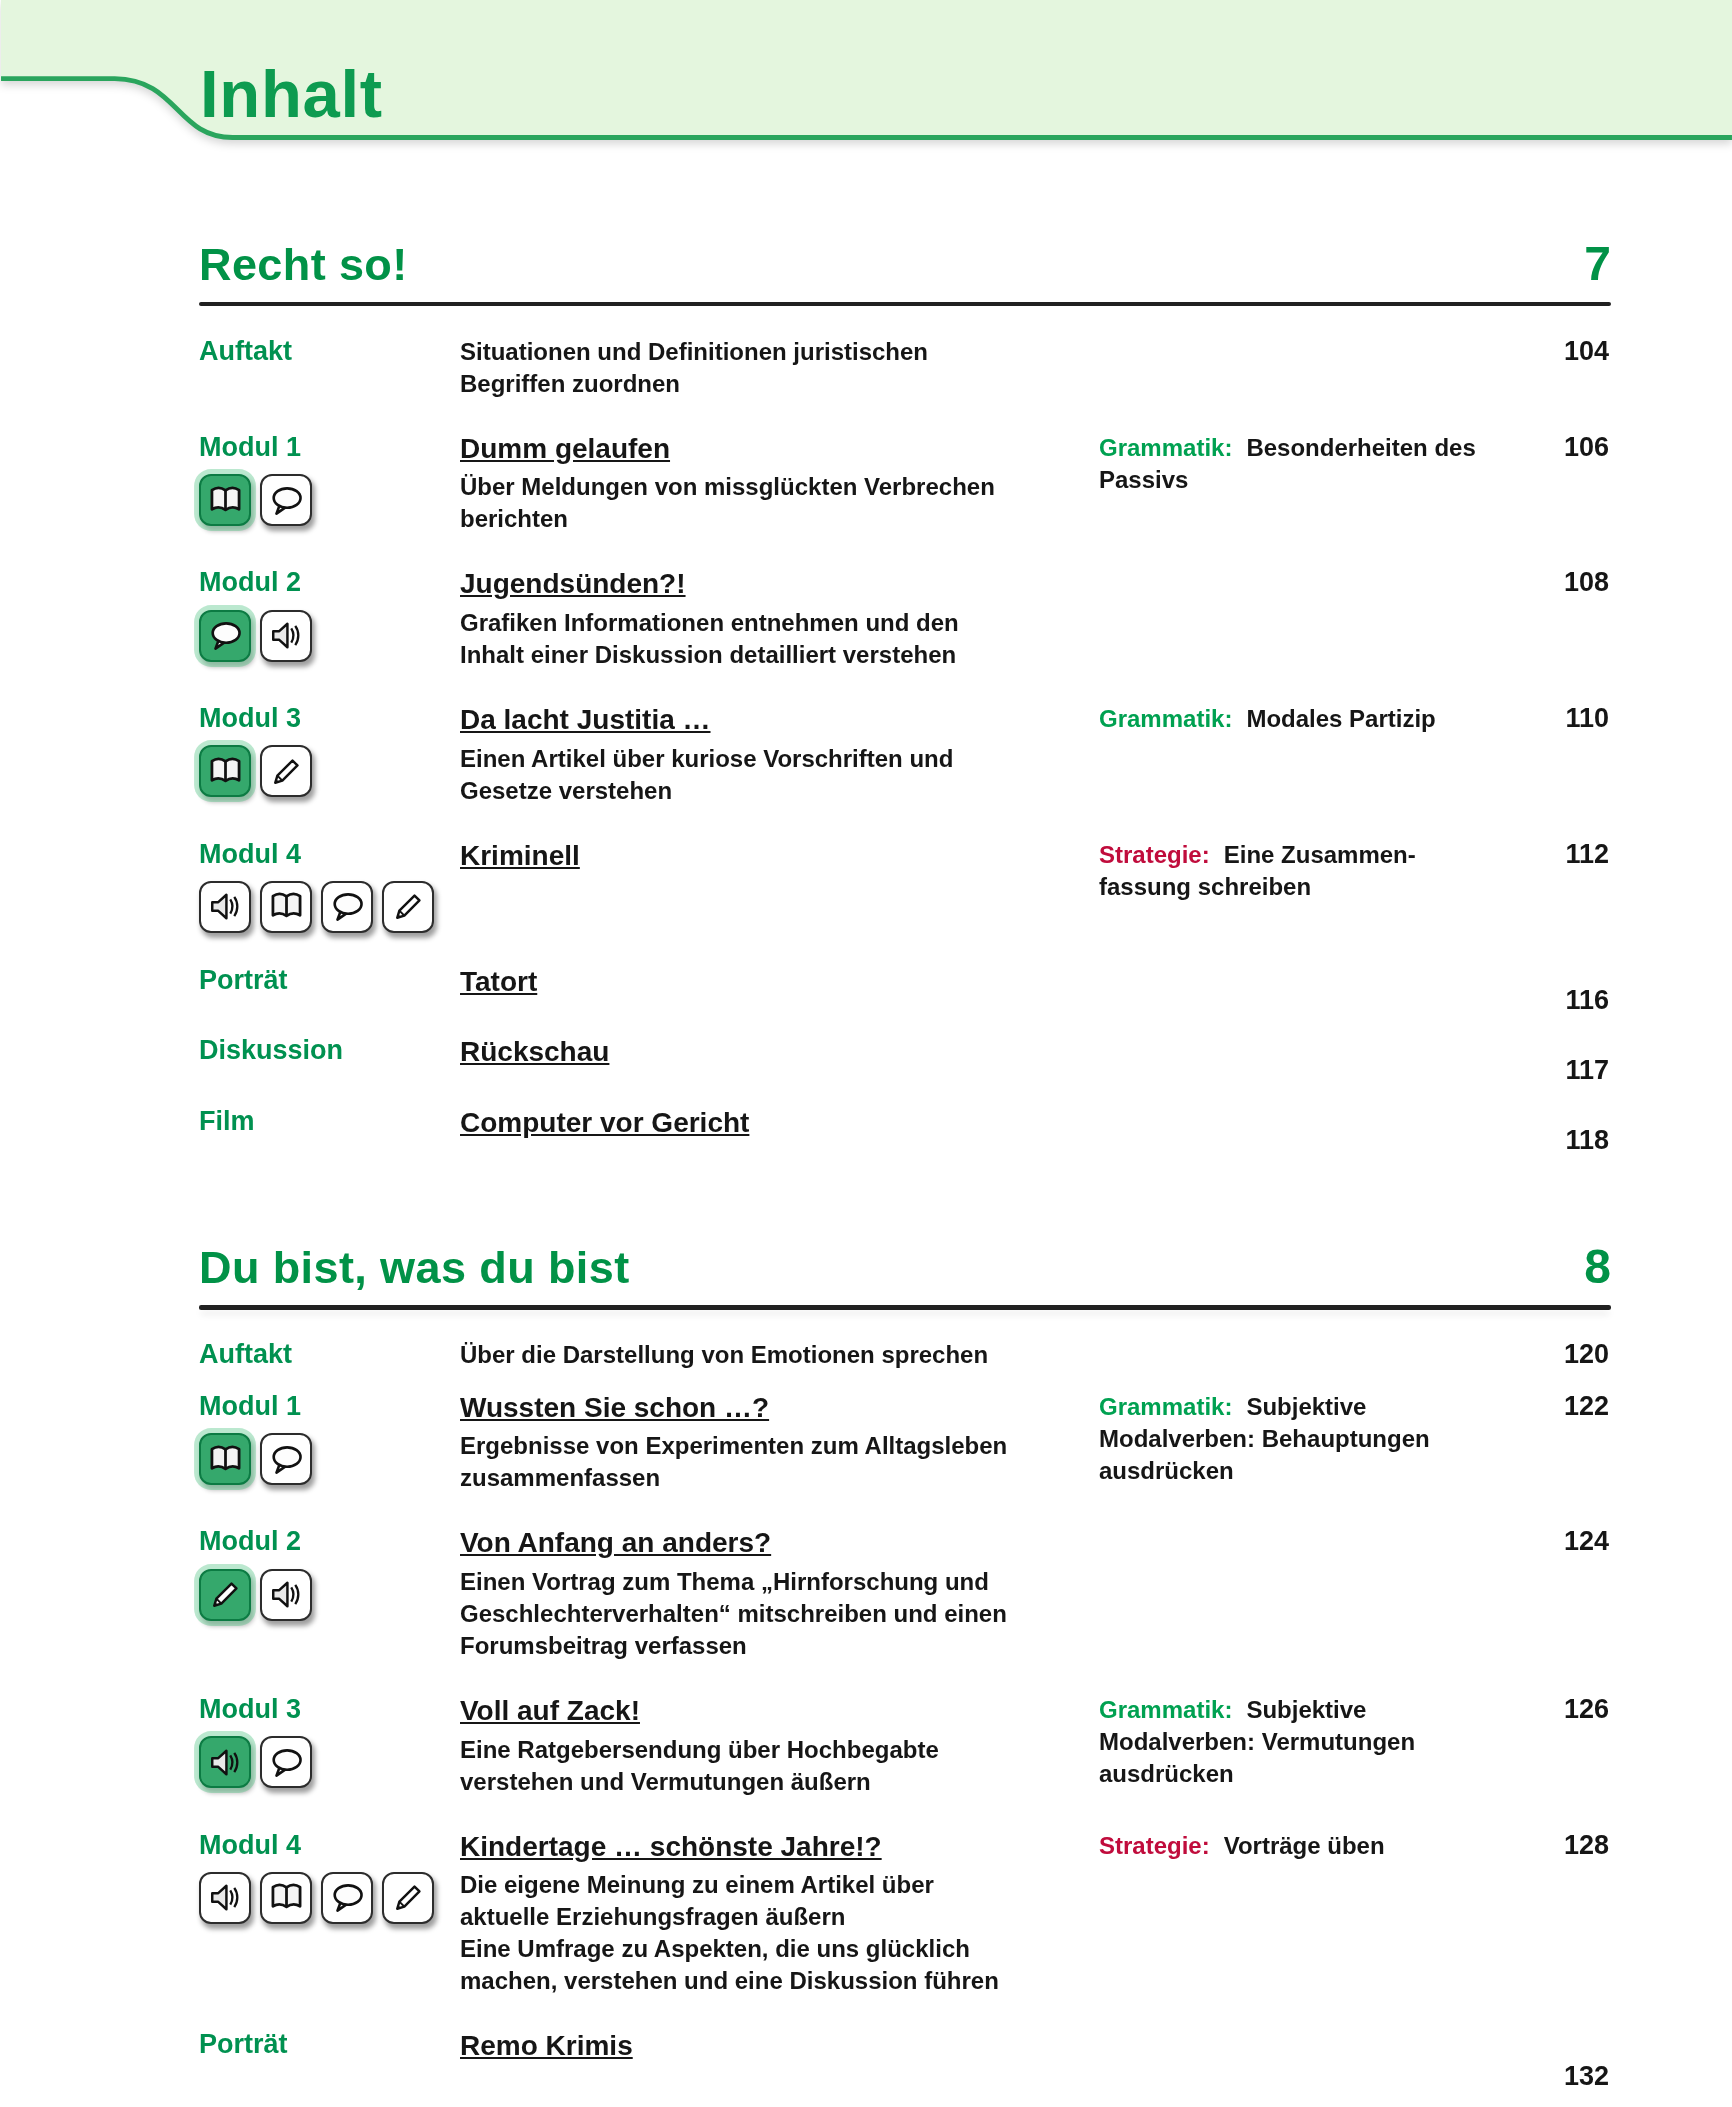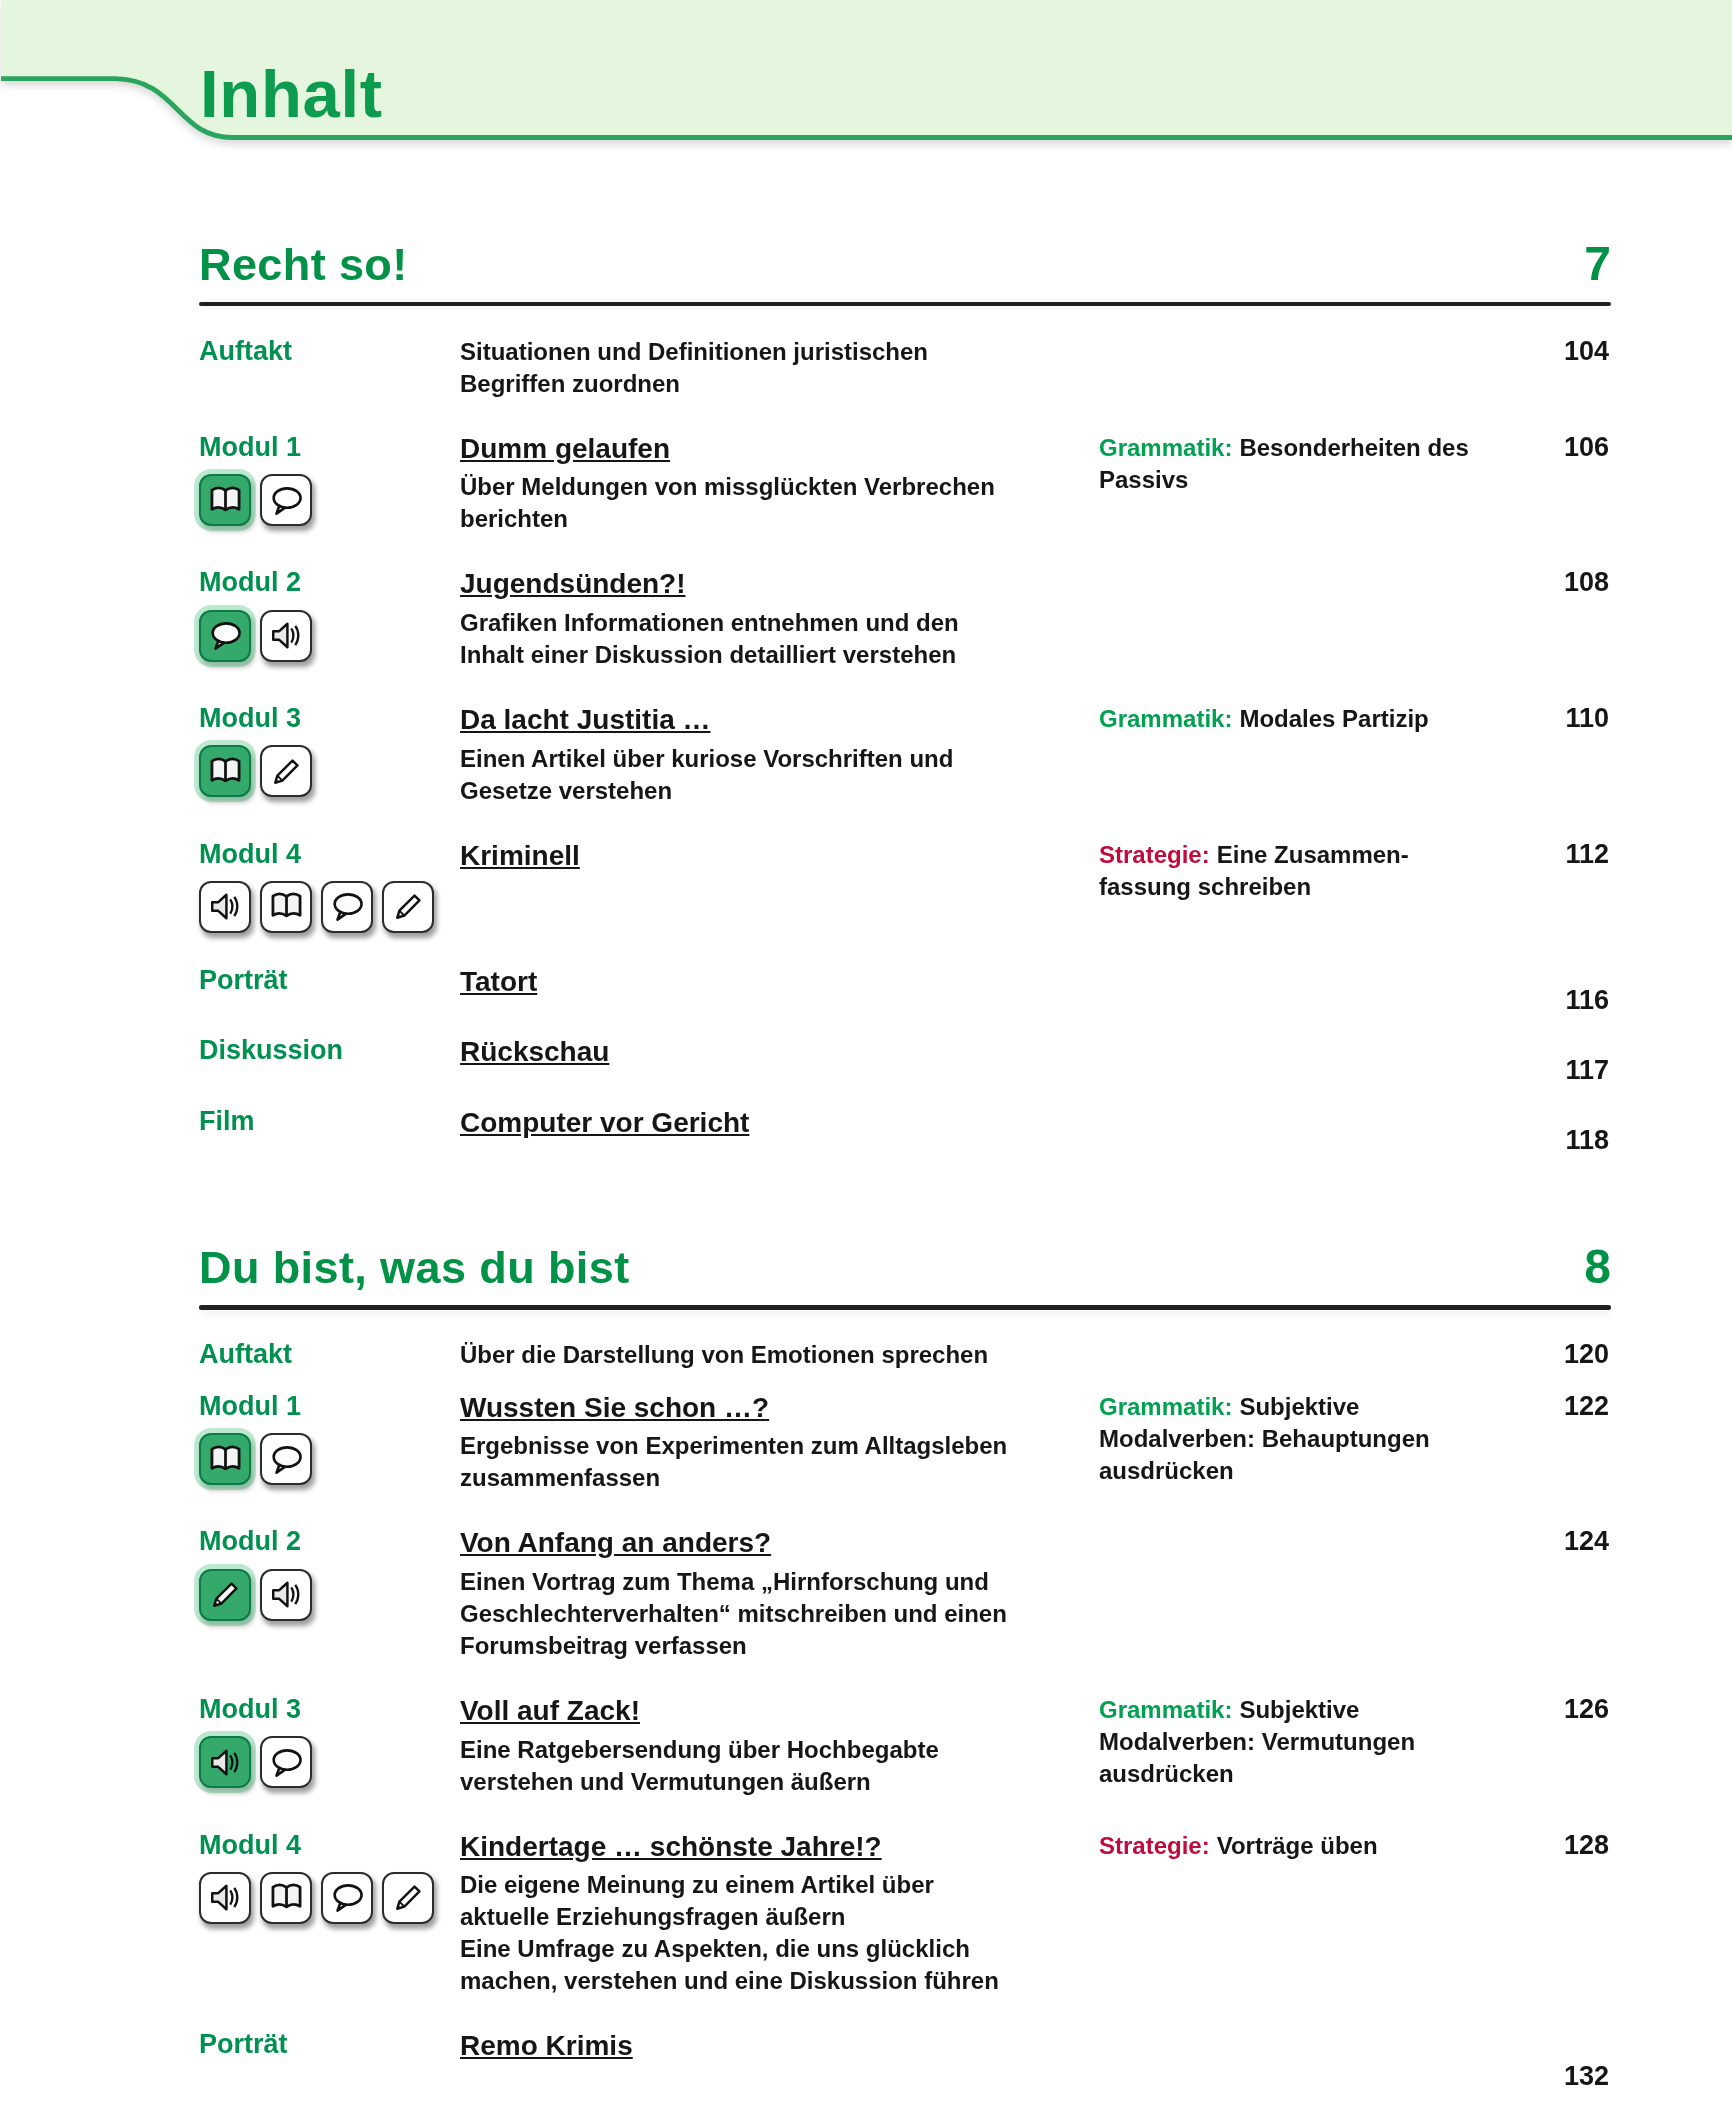--- a/index.html
+++ b/index.html
@@ -48,21 +48,21 @@
   .chip.green{
     background:#35a86c;border-color:#0c7b43;
     box-shadow:0 0 0 4.9px rgba(86,198,136,.40),2.1px 4.2px 5.6px rgba(0,0,0,.30);
   }
   .chip svg{width:37px;height:37px;display:block;}
 
   .row-title{font-size:28px;font-weight:bold;line-height:34px;margin-bottom:5.6px;text-decoration:underline;}
   .row-title:empty{margin-bottom:0;}
   .row-desc{font-size:24px;font-weight:bold;line-height:32px;white-space:pre-line;}
   .col-info{font-size:24px;font-weight:bold;line-height:32px;padding-right:14px;}
-  .info-label{color:#00a151;margin-right:7px;}
+  .info-label{color:#00a151;margin-right:14px;}
   .info-label.red{color:#c00c3c;}
   .info-text{white-space:pre-line;}
   .col-page{font-size:27px;font-weight:bold;text-align:right;}
   .col-page.pg-low{padding-top:19.7px;}
   .col-page.pg-lower{padding-top:32px;}
 </style>
 </head>
 <body>
 
 <svg width="0" height="0" style="position:absolute" aria-hidden="true">

